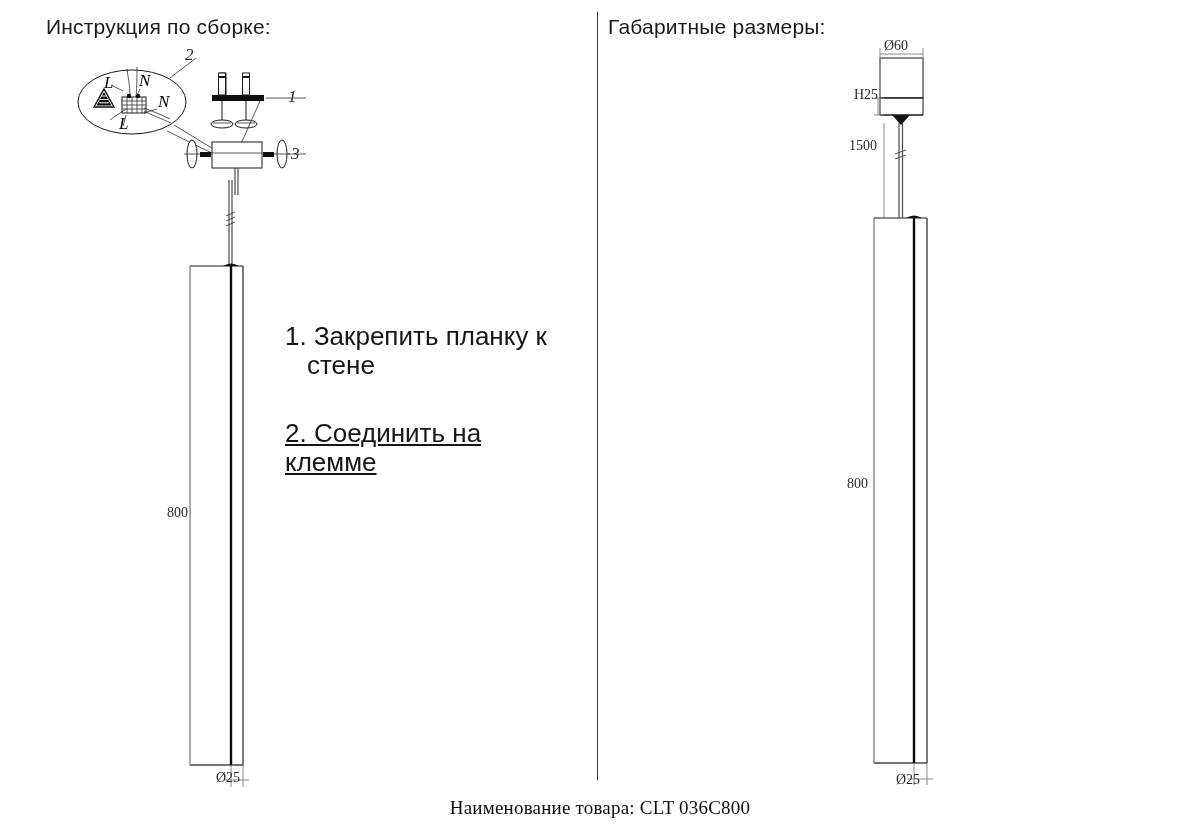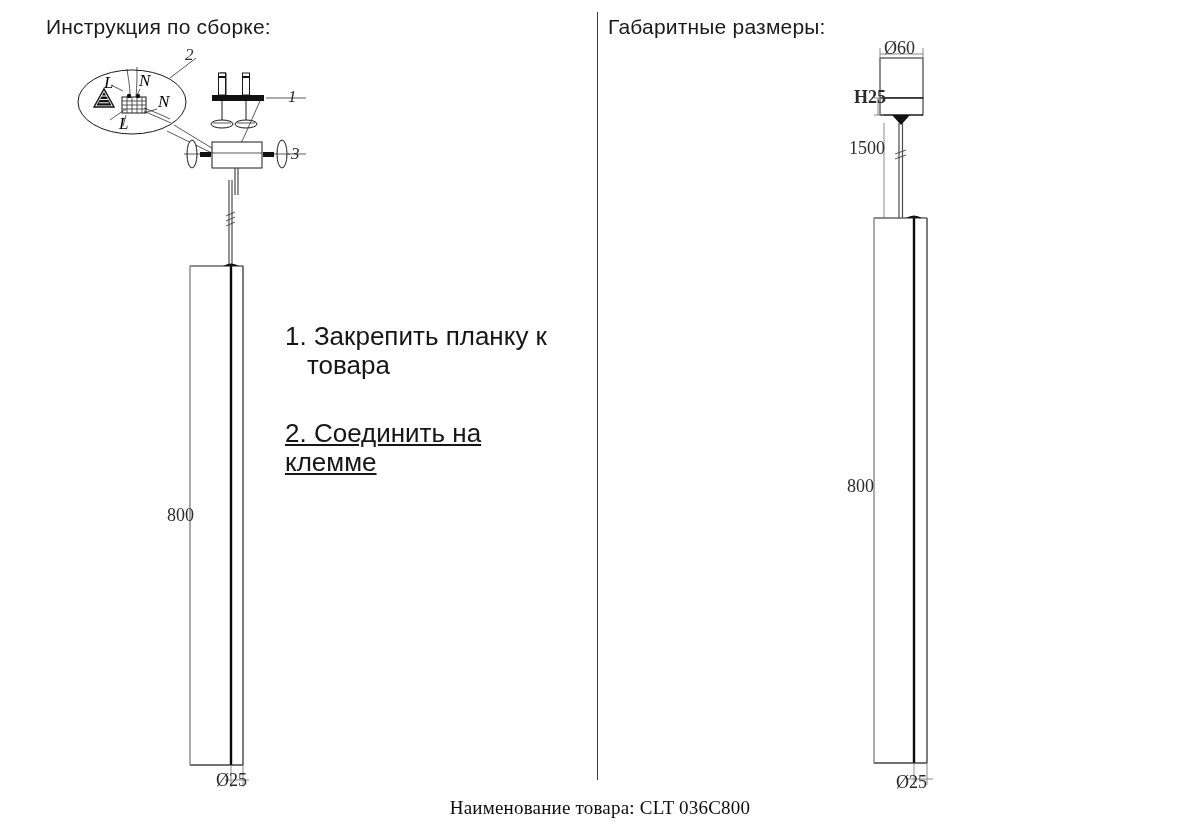--- a/index.html
+++ b/index.html
@@ -56,21 +56,21 @@
     text-align: center;
     font-family: "Liberation Serif", serif;
     font-size: 19px;
     color: #0d0d0d;
     letter-spacing: .2px;
   }
 
   
   .dim {
     font-family: "Liberation Serif", serif;
-    font-size: 18px;
+    font-size: 14px;
     color: #2b2b2b;
     white-space: nowrap;
   }
   .callout {
     font-family: "Liberation Serif", serif;
     font-size: 17px;
     color: #2b2b2b;
     font-style: italic;
     white-space: nowrap;
   }
@@ -244,28 +244,28 @@
     <path d="M34 723 h53" class="ln"></path>
 
     <path d="M34 178 v545" class="ln-grey"></path>
 
     <path d="M74 723 v22" class="ln-grey"></path>
     <path d="M87 723 v22" class="ln-grey"></path>
     <path d="M68 739 h25" class="ln-grey"></path>
   </svg>
 
   <div class="abs dim" style="left:884px; top:38px;">Ø60</div>
-  <div class="abs dim" style="left:854px; top:87px;font-weight:bold;">H25</div>
+  <div class="abs dim" style="left:854px; top:87px;">H25</div>
   <div class="abs dim" style="left:849px; top:138px;">1500</div>
   <div class="abs dim" style="left:847px; top:476px;">800</div>
   <div class="abs dim" style="left:896px; top:772px;">Ø25</div>
 
   <div class="abs step" id="step-1">
     <span class="step-text">1. Закрепить планку к</span>
-    <span class="step-indent">товара</span>
+    <span class="step-indent">стене</span>
   </div>
 
   <div class="abs step" id="step-2">
     <span class="step-text">2. Соединить на клемме</span>
   </div>
 
   <div class="abs step" id="step-3">
   </div>
 
   <div class="abs" id="footer-caption">Наименование товара: CLT 036C800</div>

